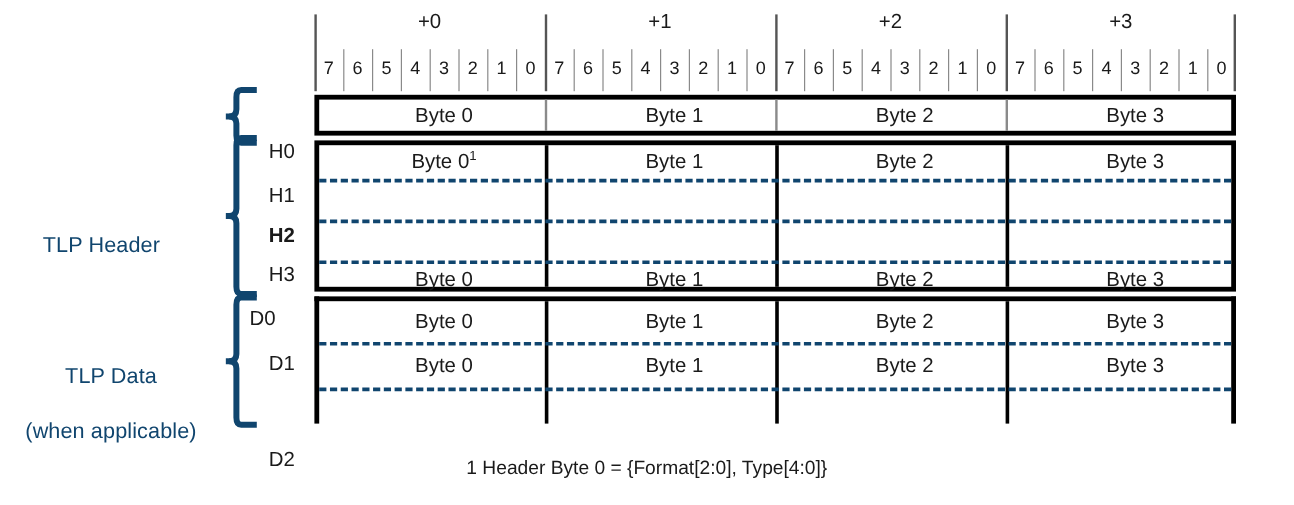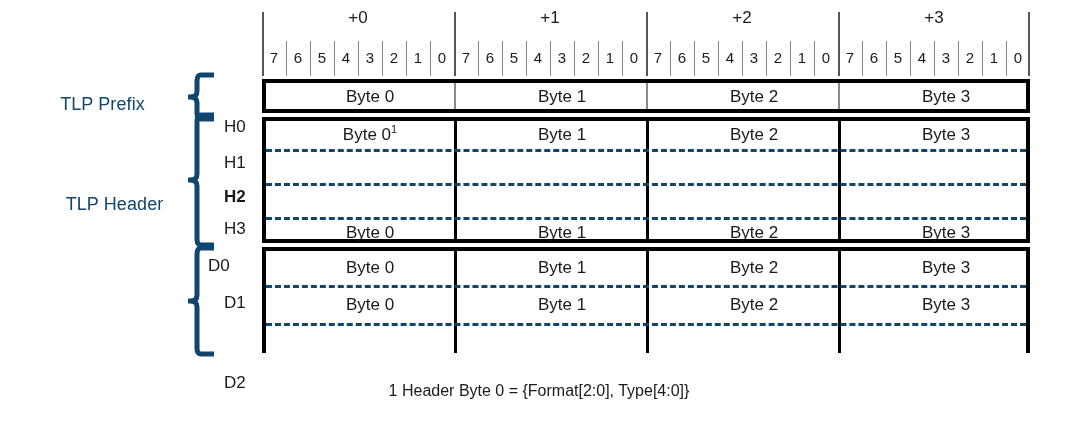--- a/index.html
+++ b/index.html
@@ -179,27 +179,30 @@
     font-size: 16px;
     color: #1a1a1a;
   }
 </style>
 </head>
 <body>
 
 <div id="diagram">
 
   <div class="group-label" style="left:20px; top:70px; width:165px;">
-    <span>TLP Prefix</span>
-  </div>
-
-  <div class="group-label" style="left:32px; top:170px; width:165px;text-align:center;">
+  </div>
+
+  <div class="group-label" style="left:2px; top:170px; width:165px;text-align:center;">
     <span>TLP Header</span>
   </div>
 
+  <div class="group-label" style="left:0px; top:279px; width:185px;">
+    <span>TLP Data</span>
+    <span>(when applicable)</span>
+  </div>
 
   <svg class="brace" style="left:188px; top:72px;" width="26" height="50" viewBox="0 0 26 50">
     <path d="M 24 3 L 13 3 Q 9 3 9 9 L 9 19 Q 9 25 3 25 Q 9 25 9 31 L 9 41 Q 9 47 13 47 L 24 47" fill="none" stroke="#10456E" stroke-width="5" stroke-linecap="square" stroke-linejoin="miter"></path>
     <line x1="0" y1="25" x2="5" y2="25" stroke="#10456E" stroke-width="5"></line>
   </svg>
 
   <svg class="brace" style="left:188px; top:112px;" width="26" height="136" viewBox="0 0 26 136">
     <path d="M 24 3 L 13 3 Q 9 3 9 9 L 9 62 Q 9 68 3 68 Q 9 68 9 74 L 9 127 Q 9 133 13 133 L 24 133" fill="none" stroke="#10456E" stroke-width="5" stroke-linecap="square" stroke-linejoin="miter"></path>
     <line x1="0" y1="68" x2="5" y2="68" stroke="#10456E" stroke-width="5"></line>
   </svg>

